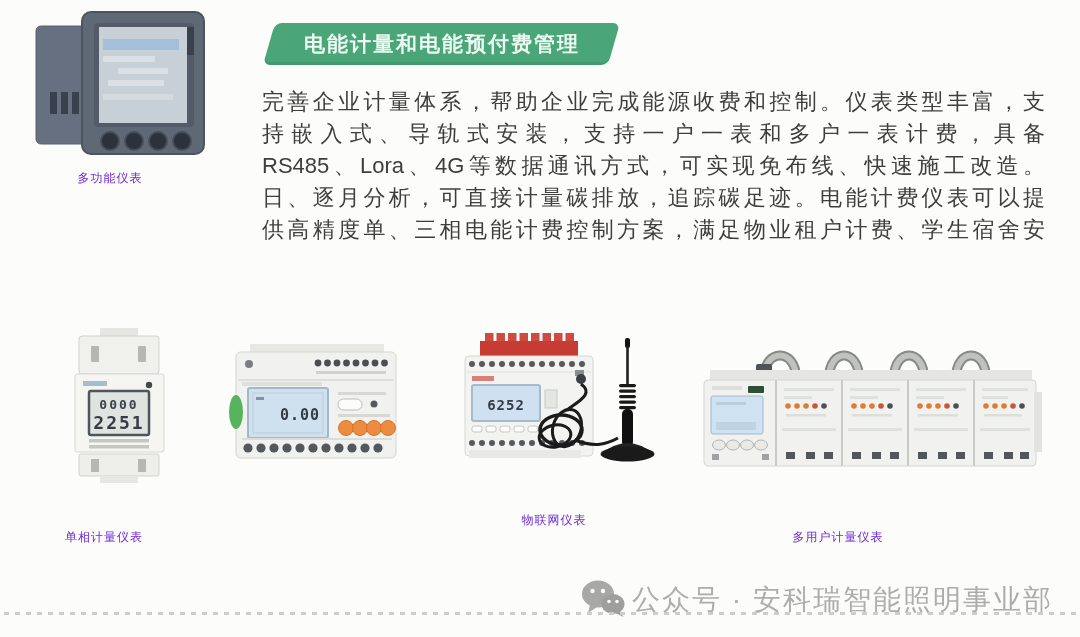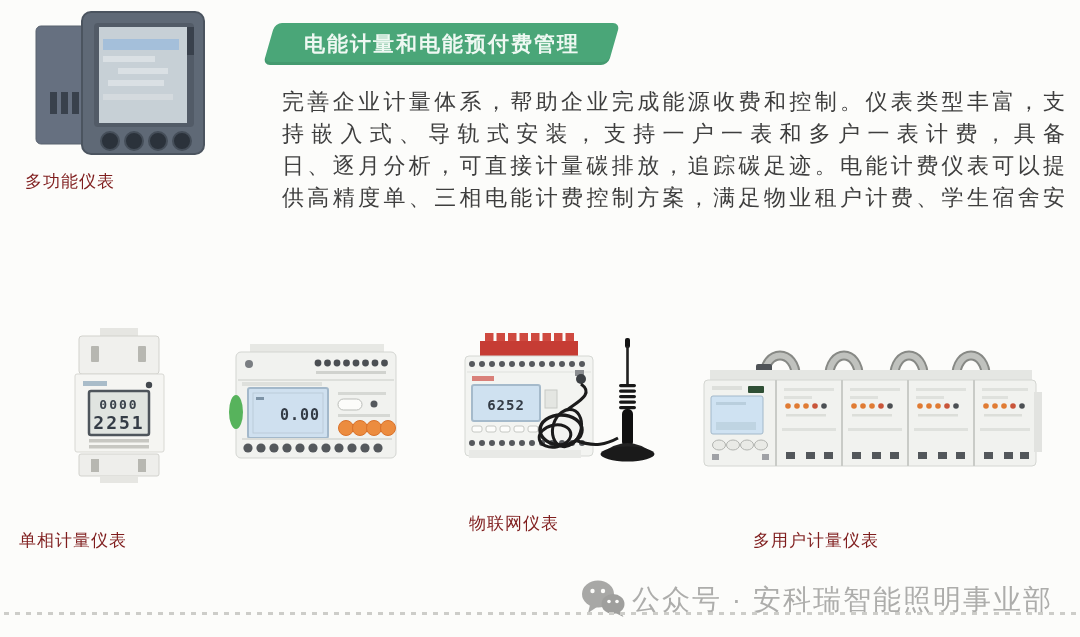--- a/index.html
+++ b/index.html
@@ -7,26 +7,26 @@
         font-family:"Liberation Sans","DejaVu Sans",sans-serif;}
   .abs{position:absolute;}
 
   
   .banner{position:absolute;left:269px;top:23px;width:345px;height:42px;background:#4aa678;
           border-radius:7px;transform:skewX(-16deg);display:flex;align-items:center;justify-content:center;
           box-shadow:inset 0 -3px 0 rgba(0,0,0,.07);}
   .banner span{transform:skewX(16deg);color:#eef8f2;font-size:21px;font-weight:bold;letter-spacing:2px;}
 
   
-  .paragraph{position:absolute;left:262px;top:86px;width:783px;color:#3e3e3e;font-size:22px;line-height:32px;margin-left:20px;}
+  .paragraph{position:absolute;left:262px;top:86px;width:783px;color:#3e3e3e;font-size:22px;line-height:32px;}
   .para-line{text-align:justify;text-align-last:justify;height:32px;overflow:hidden;}
   .para-line.last{text-align-last:left;}
 
   
-  .prod-label{position:absolute;width:170px;text-align:left;color:#7f1d1d;font-size:17px;letter-spacing:1px;}
+  .prod-label{position:absolute;width:170px;text-align:center;color:#6d28d9;font-size:12px;letter-spacing:1px;}
 
   
   .wm-text{position:absolute;left:632px;top:581px;color:#adadab;font-size:28px;letter-spacing:2px;text-align:right;}
 
   
   .dashed-line{position:absolute;left:4px;right:4px;top:612px;height:3px;
     background:repeating-linear-gradient(90deg,#cdcdc9 0 5px,transparent 5px 11px);}
 
   .lcd-sm{font-family:"DejaVu Sans Mono",monospace;font-weight:bold;fill:#3a424c;}
   .lcd-lg{font-family:"DejaVu Sans Mono",monospace;font-weight:bold;fill:#343c46;}
@@ -59,20 +59,21 @@
   </svg>
   <div class="prod-label" style="left:25px;top:170px">多功能仪表</div>
 
   <div class="banner">
     <span>电能计量和电能预付费管理</span>
   </div>
 
   <div class="paragraph">
     <div class="para-line">完善企业计量体系，帮助企业完成能源收费和控制。仪表类型丰富，支</div>
     <div class="para-line">持嵌入式、导轨式安装，支持一户一表和多户一表计费，具备</div>
+    <div class="para-line">RS485、Lora、4G等数据通讯方式，可实现免布线、快速施工改造。</div>
     <div class="para-line">日、逐月分析，可直接计量碳排放，追踪碳足迹。电能计费仪表可以提</div>
     <div class="para-line">供高精度单、三相电能计费控制方案，满足物业租户计费、学生宿舍安</div>
   </div>
 
   <svg class="abs" style="left:72px;top:328px" width="95" height="155" viewBox="0 0 95 155">
     <rect x="28" y="0" width="38" height="12" fill="#e6e6e2"></rect>
     <rect x="7" y="8" width="80" height="38" rx="3" fill="#f0f0ed" stroke="#d2d2cd"></rect>
     <rect x="19" y="18" width="8" height="16" rx="1" fill="#b7b7b1"></rect>
     <rect x="66" y="18" width="8" height="16" rx="1" fill="#b7b7b1"></rect>
     <rect x="3" y="46" width="89" height="78" rx="2" fill="#f5f5f2" stroke="#d8d8d3"></rect>

